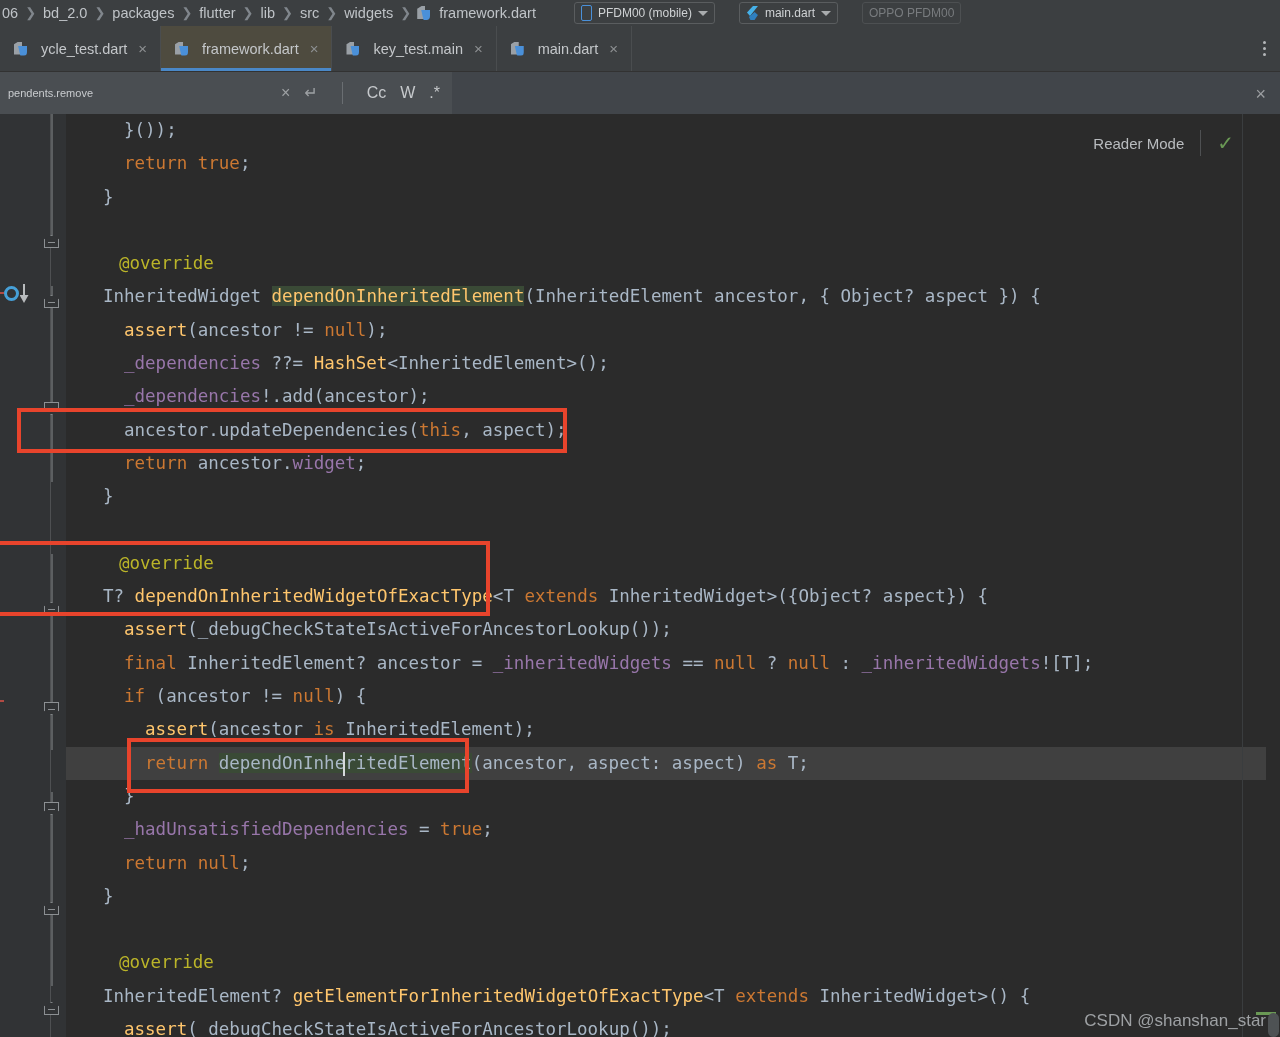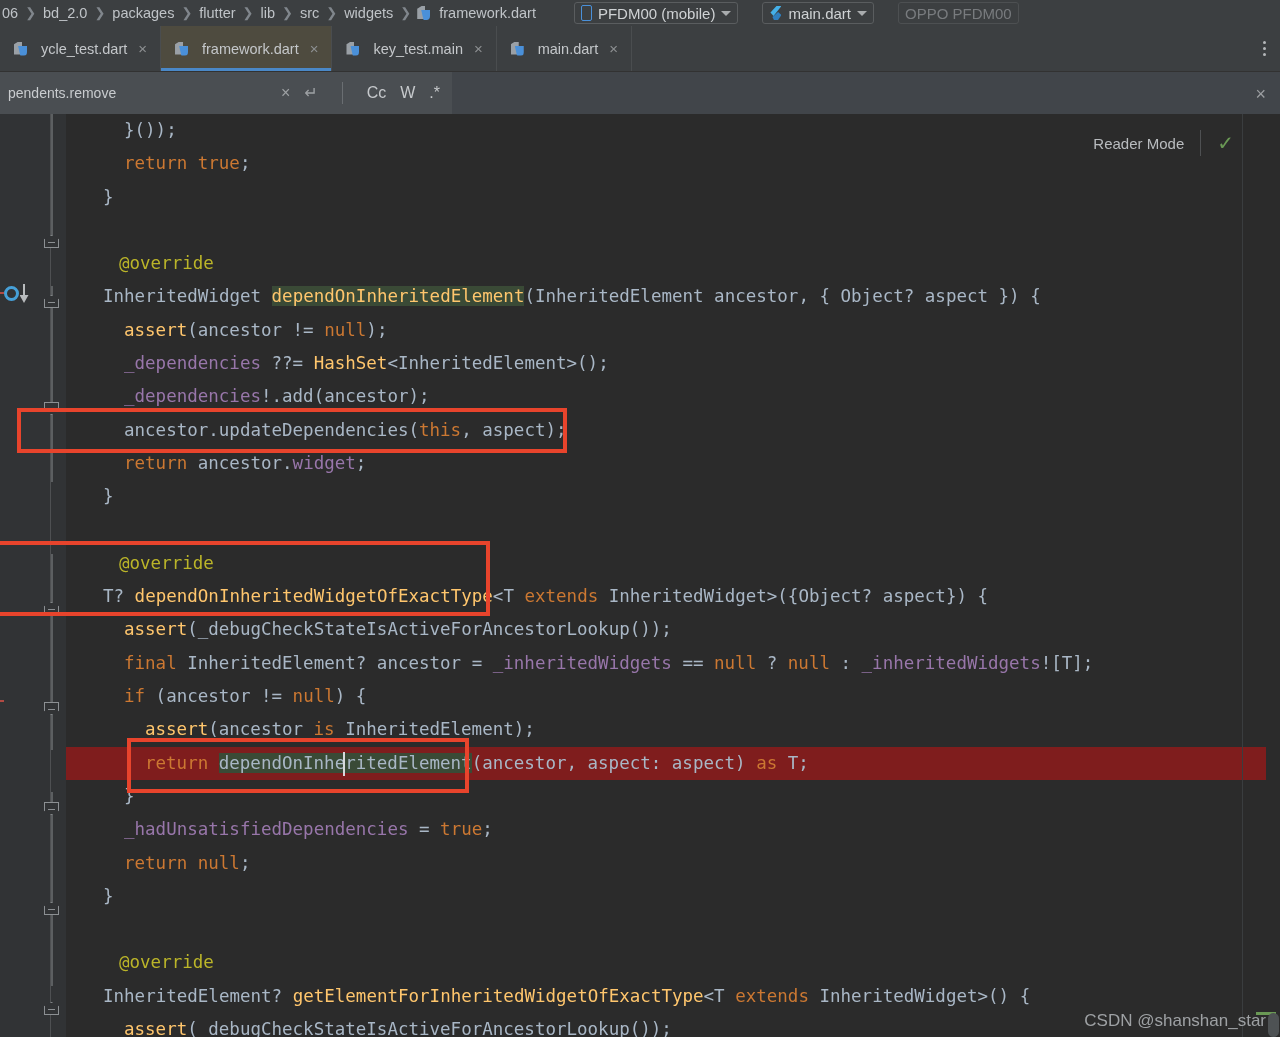--- a/index.html
+++ b/index.html
@@ -34,21 +34,21 @@
   }
   .dart-ico:after{
     content:"";position:absolute;left:5px;top:5px;width:9px;height:10px;
     background:#4a90d9;border-radius:0 0 40% 40%;
     clip-path:polygon(0 0,100% 0,100% 100%,25% 100%);
   }
   .run-widgets{display:flex;align-items:center;gap:8px;margin-left:10px;}
   .combo{
     height:20px;border:1px solid #5a5d5f;border-radius:3px;background:#3c3f41;
     display:flex;align-items:center;padding:0 6px;gap:6px;
-    color:#cfd2d4;font-size:15px;white-space:nowrap;
+    color:#cfd2d4;font-size:12px;white-space:nowrap;
   }
   .combo.dim{color:#787b7e;border-color:#4d5052;}
   .caret{width:0;height:0;border-left:5px solid transparent;border-right:5px solid transparent;border-top:5px solid #a9acae;}
   .phone-ico{width:9px;height:14px;border:1.6px solid #4a90d9;border-radius:2px;}
   .flutter-ico{
     width:13px;height:14px;position:relative;display:inline-block;
   }
   .flutter-ico:before{
     content:"";position:absolute;left:1px;top:0;width:11px;height:14px;
     background:#45b0e8;
@@ -85,21 +85,21 @@
 
   
   .findbar{
     position:absolute;left:0;top:72px;width:1280px;height:42px;
     background:#41454a;display:flex;align-items:center;box-sizing:border-box;
   }
   .find-field{
     width:452px;height:42px;background:#4a4e52;display:flex;align-items:center;
     padding:0 8px;box-sizing:border-box;position:relative;
   }
-  .find-text{color:#c9cccf;font-size:14px;flex:1;white-space:nowrap;overflow:hidden;}
+  .find-text{color:#c9cccf;font-size:11px;flex:1;white-space:nowrap;overflow:hidden;}
   .find-icons{display:flex;align-items:center;gap:14px;padding-right:4px;}
   .ficon{color:#9ea1a4;font-size:16px;line-height:1;}
   .fdiv{width:1px;height:22px;background:#6a6e72;margin:0 10px;}
   .opt{color:#c6c9cc;font-size:16px;font-weight:400;}
   .findbar .right{display:flex;align-items:center;margin-left:0px;gap:0;}
   .result-count{color:#c9cccf;font-size:16px;margin:0 28px 0 48px;white-space:nowrap;}
   .tbtn{
     width:30px;height:30px;display:flex;align-items:center;justify-content:center;
     color:#b9bcbf;font-size:18px;margin:0 6px;
   }
@@ -114,21 +114,21 @@
   .gutter{
     position:absolute;left:0;top:0;width:66px;height:923px;background:#313335;
   }
   .gutter-line{position:absolute;left:50px;top:0;width:1px;height:923px;background:#4e5052;}
   .code-area{
     position:absolute;left:66px;top:0;right:0;bottom:0;
     font-family:"DejaVu Sans Mono","Liberation Mono",monospace;
     font-size:17.5px;line-height:33.3px;white-space:pre;
   }
   .ln{position:relative;height:33.3px;padding-left:16px;color:#a9b7c6;}
-  .ln.cur{background:#7f1d1d;}
+  .ln.cur{background:#404040;}
 
   
   .kw{color:#cc7832;}
   .fn{color:#ffc66d;}
   .field{color:#9876aa;}
   .txt{color:#a9b7c6;}
   .anno{color:#bbb529;margin-left:16px;}
   .hl{background:#3a4a36;}
 
   

